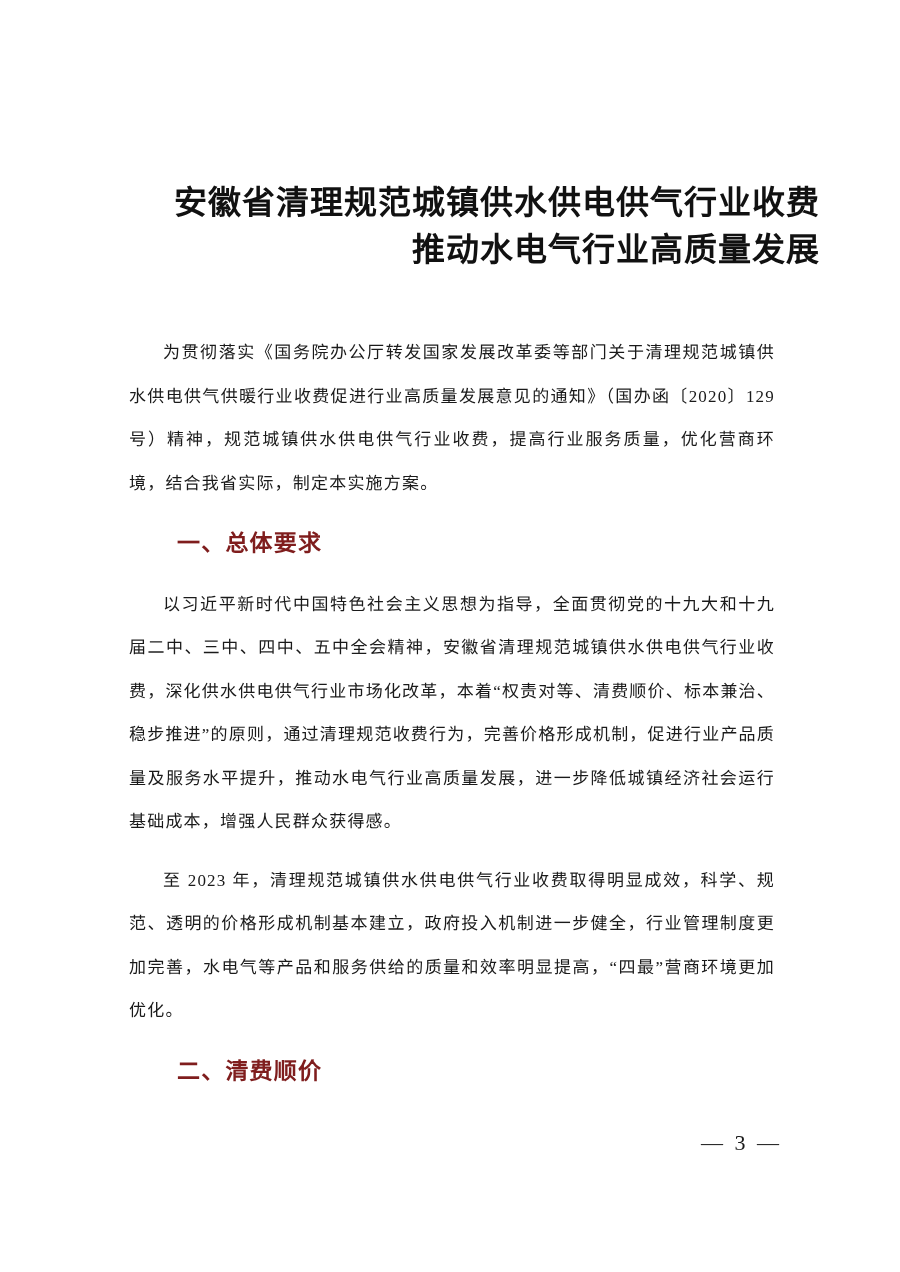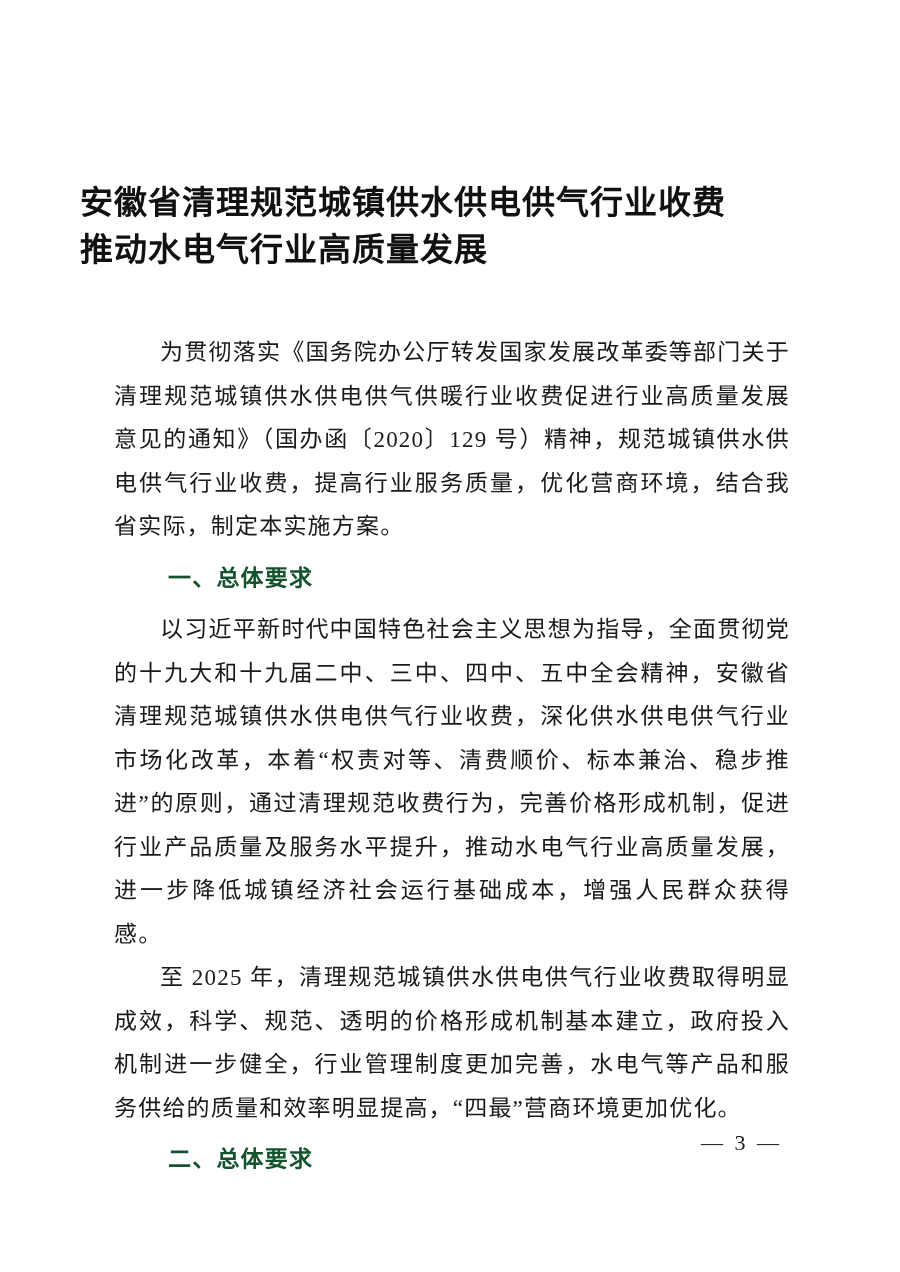--- a/index.html
+++ b/index.html
@@ -11,53 +11,53 @@
     position: relative;
     width: 900px;
     height: 1272px;
     background: #ffffff;
     color: #161616;
     overflow: hidden;
     font-family: "Liberation Serif", "DejaVu Serif", serif;
   }
   .doc-title {
     margin: 180px 80px 0 80px;
-    text-align: left;
+    text-align: right;
     font-weight: 700;
     font-size: 33px;
     line-height: 47px;
     letter-spacing: 1px;
     color: #111111;
     font-family: "Liberation Serif", "DejaVu Serif", serif;
   }
   .doc-title .title-line {
     display: block;
   }
   .content {
     margin: 57px 110px 0 114px;
   }
   .para {
-    margin: 0;
-    font-size: 23px;
+    margin: 15px;
+    font-size: 17px;
     line-height: 43.5px;
     letter-spacing: 1.2px;
     text-align: justify;
     text-justify: inter-ideograph;
     text-indent: 2em;
     color: #1a1a1a;
     font-family: "Liberation Serif", "DejaVu Serif", serif;
   }
   .heading {
-    margin: 8px;
+    margin: 17px;
     font-size: 23px;
     line-height: 43.5px;
     letter-spacing: 1.2px;
     text-indent: 2em;
     font-weight: 700;
-    color: #14532d;
+    color: #7f1d1d;
     font-family: Liberation Serif, serif;
   }
   .footer {
     position: absolute;
     top: 1130px;
     right: 118px;
     font-size: 22px;
     letter-spacing: 3px;
     color: #1a1a1a;
     font-family: "Liberation Serif", "DejaVu Serif", serif;
@@ -70,21 +70,21 @@
 
   <h1 class="doc-title">
     <span class="title-line">安徽省清理规范城镇供水供电供气行业收费</span>
     <span class="title-line">推动水电气行业高质量发展</span>
   </h1>
 
   <div class="content">
     <p class="para">为贯彻落实《国务院办公厅转发国家发展改革委等部门关于清理规范城镇供水供电供气供暖行业收费促进行业高质量发展意见的通知》（国办函〔2020〕129 号）精神，规范城镇供水供电供气行业收费，提高行业服务质量，优化营商环境，结合我省实际，制定本实施方案。</p>
     <p class="heading">一、总体要求</p>
     <p class="para">以习近平新时代中国特色社会主义思想为指导，全面贯彻党的十九大和十九届二中、三中、四中、五中全会精神，安徽省清理规范城镇供水供电供气行业收费，深化供水供电供气行业市场化改革，本着“权责对等、清费顺价、标本兼治、稳步推进”的原则，通过清理规范收费行为，完善价格形成机制，促进行业产品质量及服务水平提升，推动水电气行业高质量发展，进一步降低城镇经济社会运行基础成本，增强人民群众获得感。</p>
-    <p class="para">至 2025 年，清理规范城镇供水供电供气行业收费取得明显成效，科学、规范、透明的价格形成机制基本建立，政府投入机制进一步健全，行业管理制度更加完善，水电气等产品和服务供给的质量和效率明显提高，“四最”营商环境更加优化。</p>
-    <p class="heading">二、总体要求</p>
+    <p class="para">至 2023 年，清理规范城镇供水供电供气行业收费取得明显成效，科学、规范、透明的价格形成机制基本建立，政府投入机制进一步健全，行业管理制度更加完善，水电气等产品和服务供给的质量和效率明显提高，“四最”营商环境更加优化。</p>
+    <p class="heading">二、清费顺价</p>
   </div>
 
   <div class="footer">
     <span>— 3 —</span>
   </div>
 
 </div>
 
 </body></html>

